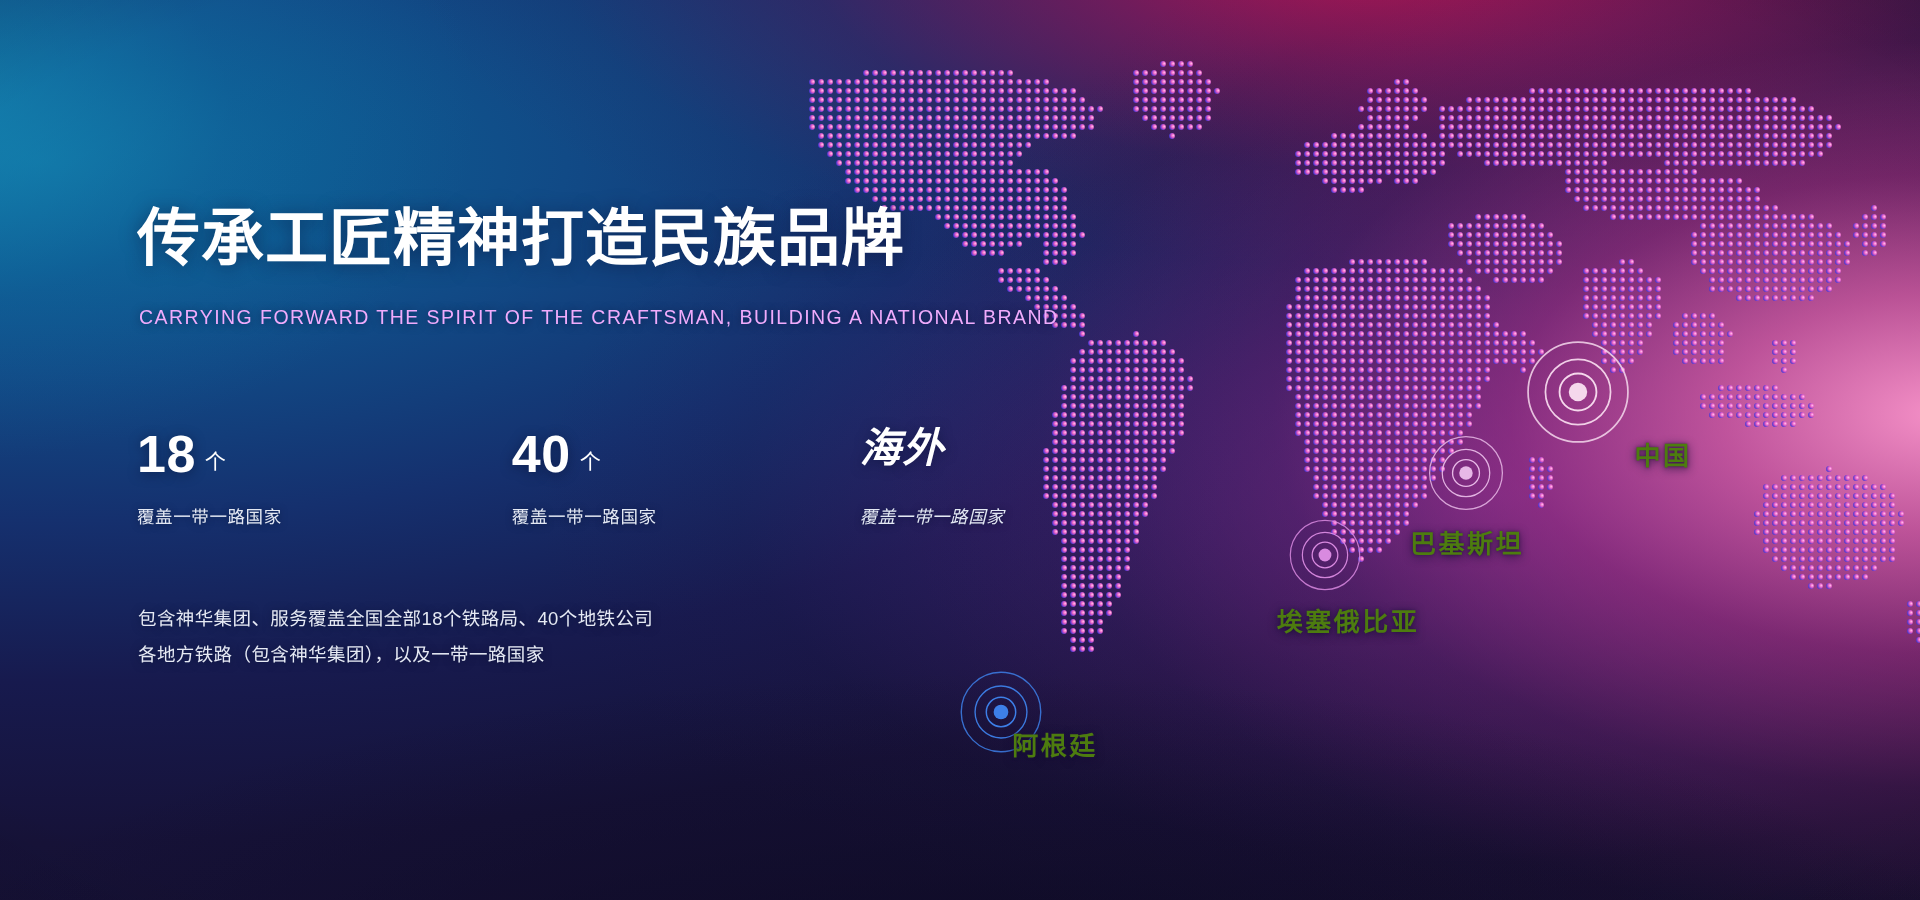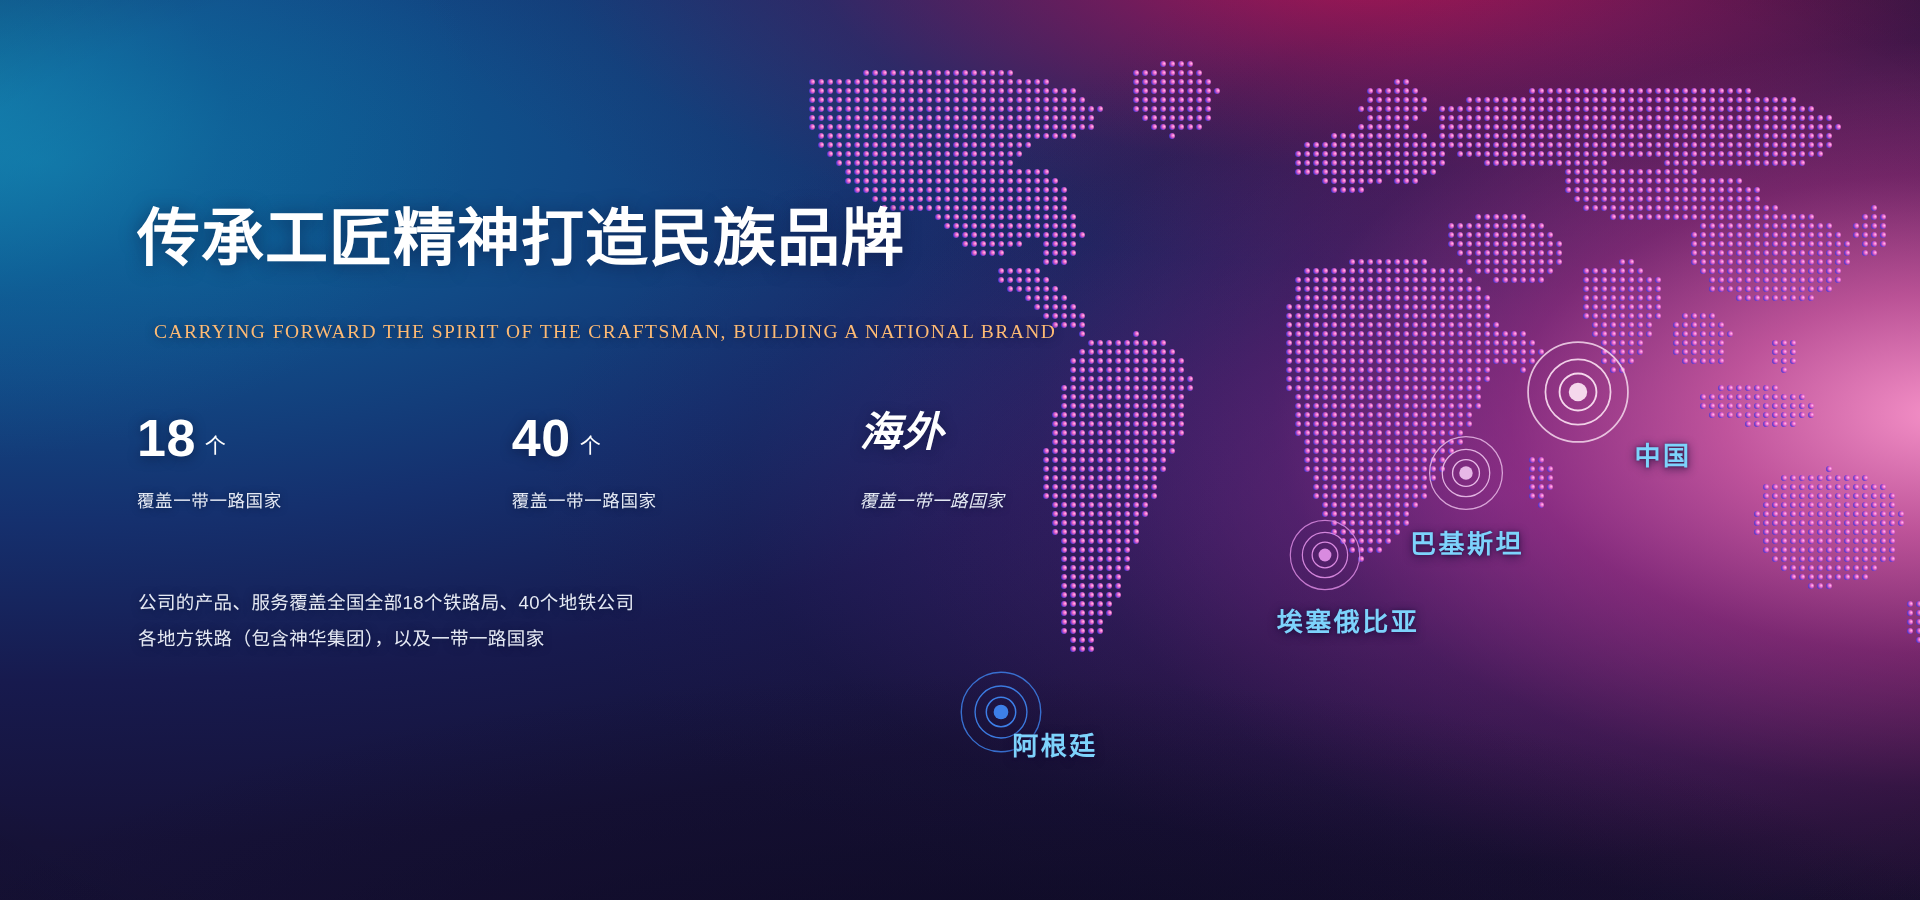--- a/index.html
+++ b/index.html
@@ -66,48 +66,47 @@
 
   
   .content {
     position: absolute;
     left: 137px;
     top: 0;
     width: 820px;
     height: 728px;
     pointer-events: none;
   }
-  .content > * { pointer-events: auto; }
+  .content > * { pointer-events: auto; margin-top: 16px; }
 
   .headline {
     position: absolute;
     top: 205px;
     left: 0;
     margin: 0;
     font-size: 63px;
     line-height: 1.06;
     font-weight: 700;
     letter-spacing: 1px;
     color: #ffffff;
     white-space: nowrap;
     text-shadow: 0 2px 18px rgba(10,20,60,0.55);
     font-family: "Liberation Sans", "DejaVu Sans", sans-serif;
   }
   .subhead {
     position: absolute;
     top: 306px;
     left: 2px;
-    margin: 15px;
+    margin: 0;
     font-size: 19.5px;
     letter-spacing: 1.45px;
-    color: #fdba74;
+    color: #f0abfc;
     font-weight: 400;
     white-space: nowrap;
     text-shadow: 0 1px 8px rgba(8,16,48,0.6);
-    font-family: Liberation Serif, serif;
   }
 
   .stats {
     position: absolute;
     top: 412px;
     left: 0;
     display: flex;
     align-items: flex-start;
   }
   .stat { position: relative; }
@@ -159,21 +158,21 @@
   .marker {
     position: absolute;
     transform: translate(-50%, -50%);
   }
   .marker-label {
     position: absolute;
     transform: translate(-50%, 0);
     font-size: 26px;
     font-weight: 700;
     letter-spacing: 2.5px;
-    color: #7dd3fc;
+    color: #4d7c0f;
     white-space: nowrap;
     text-shadow: 0 2px 10px rgba(20,10,50,0.85), 0 0 3px rgba(40,20,70,0.6);
   }
 </style>
 </head>
 <body>
 
 <div id="stage">
 
   <div class="bg-base"></div>
@@ -3013,18 +3012,18 @@
         </div>
         <div class="stat" style="margin-left: 203px; font-style: italic;">
           <div class="stat-num-row">
             <span class="stat-value cjk">海外</span>
           </div>
           <div class="stat-label">覆盖一带一路国家</div>
         </div>
       </div>
 
     <div class="body-copy" id="body-copy">
-        <div>公司的产品、服务覆盖全国全部18个铁路局、40个地铁公司</div>
+        <div>包含神华集团、服务覆盖全国全部18个铁路局、40个地铁公司</div>
         <div>各地方铁路（包含神华集团），以及一带一路国家</div>
       </div>
 
   </div>
 </div>
 
 </body></html>

